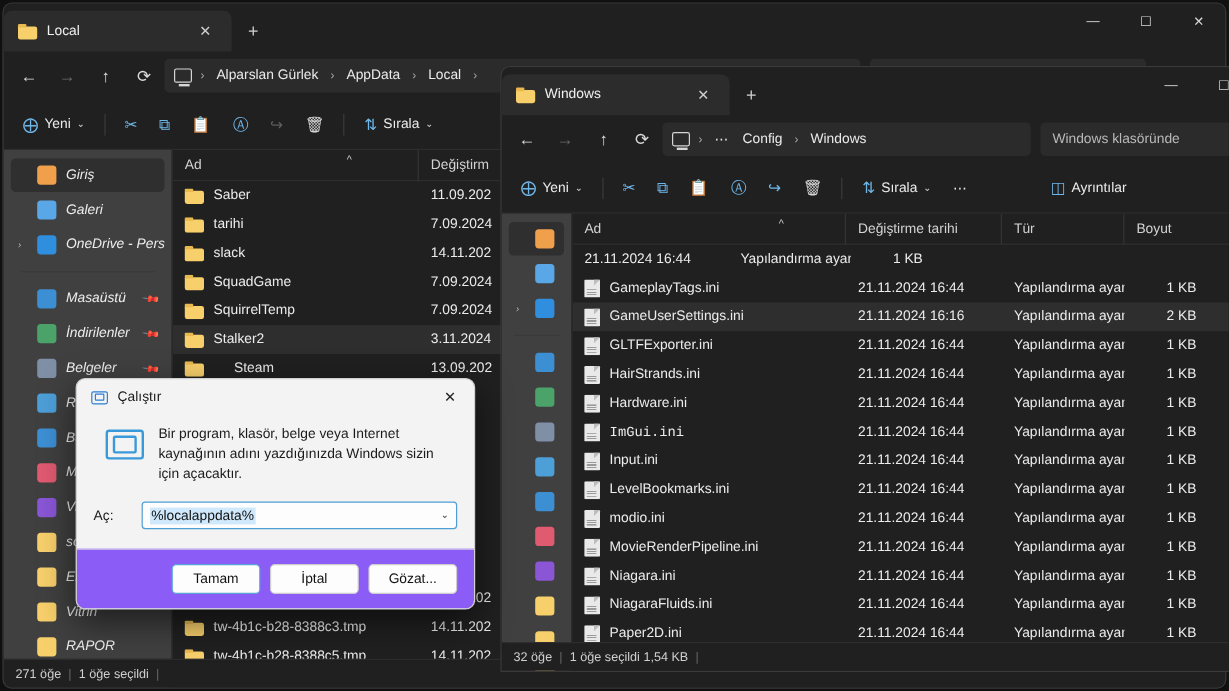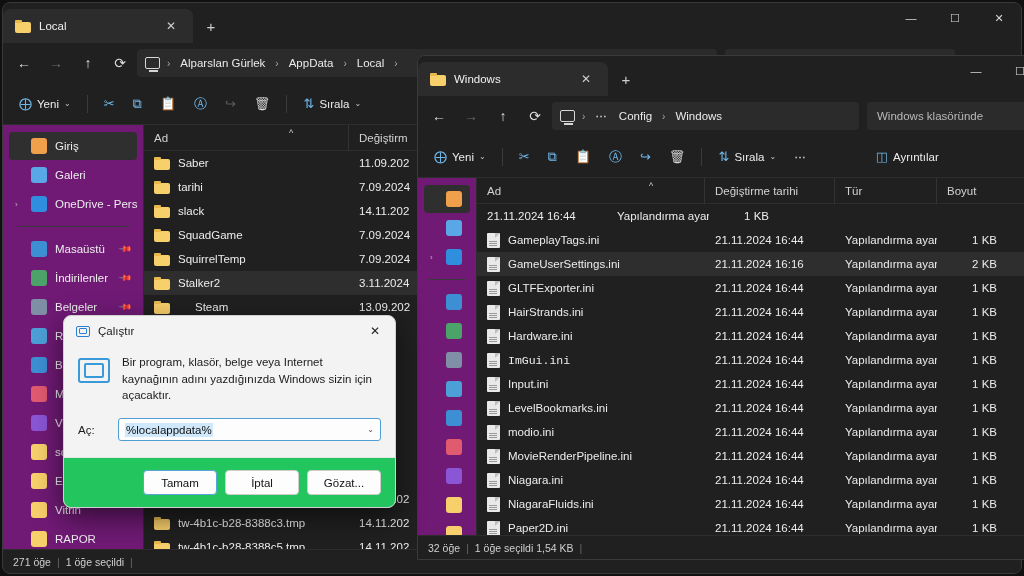--- a/index.html
+++ b/index.html
@@ -78,21 +78,21 @@
     height: 30px; display: flex; align-items: center; gap: 5px; padding: 0 8px;
     border-radius: 4px; font-size: 11.5px; color: #ececec; white-space: nowrap;
   }
   .tsep { width: 1px; height: 18px; background: #3b3b3b; margin: 0 6px; }
   .ticon { color: #6fb6e8; font-size: 13px; display: flex; align-items: center; }
   .ticon.plain { color: #d9d9d9; }
   .ticon.dim { color: #5d5d5d; }
   .chev { font-size: 8px; color: #c8c8c8; }
 
   .body { display: flex; position: absolute; left: 0; right: 0; top: 0; bottom: 0; }
-  .sidebar { width: 140px; flex: 0 0 auto; padding-top: 6px; overflow: hidden; background: #701a75; }
+  .sidebar { width: 140px; flex: 0 0 auto; padding-top: 6px; overflow: hidden; background: #404040; font-style: italic; }
   .sitem {
     height: 28px; display: flex; align-items: center; gap: 8px; margin: 1px 6px;
     padding: 0 6px 0 22px; border-radius: 4px; font-size: 11.5px; color: #ededed;
     position: relative; white-space: nowrap;
   }
   .sitem.sel { background: #2f2f2f; }
   .sitem .expander { position: absolute; left: 6px; font-size: 8px; color: #bdbdbd; }
   .sico { width: 16px; height: 16px; flex: 0 0 auto; border-radius: 3px; }
   .pin { margin-left: auto; font-size: 9px; color: #9a9a9a; transform: rotate(45deg); }
   .sdiv { height: 1px; background: #3a3a3a; margin: 8px 14px; }
@@ -142,35 +142,35 @@
   #run-dialog .dlg-title {
     height: 30px; display: flex; align-items: center; gap: 8px; padding-left: 12px;
     font-size: 11.5px; color: #1b1b1b;
   }
   .run-ico-sm { width: 14px; height: 11px; border: 1.6px solid #2b7fd4; border-radius: 2px; position: relative; flex:0 0 auto; }
   .run-ico-sm::after { content:""; position:absolute; left:2px; top:1.5px; right:2px; bottom:1.5px; border:1.3px solid #2b7fd4; border-radius:1px; }
   .dlg-close {
     margin-left: auto; width: 40px; height: 30px; display: flex; align-items: center;
     justify-content: center; font-size: 12px; color: #222;
   }
-  .dlg-body { padding: 8px 14px 0 14px; display: flex; gap: 12px; }
+  .dlg-body { padding: 8px 14px 0 24px; display: flex; gap: 12px; }
   .run-ico-lg { width: 32px; height: 25px; border: 2.3px solid #3a9ad9; border-radius: 3px; position: relative; flex: 0 0 auto; margin-top: 4px; }
   .run-ico-lg::after { content:""; position:absolute; left:4px; top:3px; right:4px; bottom:3px; border:2px solid #3a9ad9; border-radius:2px; }
   .dlg-desc { font-size: 11.5px; line-height: 1.45; color: #1b1b1b; }
   .dlg-row { display: flex; align-items: center; gap: 10px; padding: 14px 14px 0 14px; }
   .dlg-label { font-size: 11.5px; width: 30px; }
   .combo {
     flex: 1 1 auto; height: 23px; background: #fdfdfd; border: 1px solid #4e9fd4;
     border-radius: 3px; display: flex; align-items: center; padding: 0 6px;
     font-size: 11.5px; position: relative;
   }
   .combo .val { background: #cfe8fb; padding: 1px 1px; color: #111; }
   .combo .arrow { margin-left: auto; font-size: 8px; color: #4b4b4b; }
   .dlg-footer {
-    margin-top: 16px; padding: 12px 14px; background: #22c55e;
+    margin-top: 16px; padding: 12px 14px; background: #8b5cf6;
     display: flex; justify-content: flex-end; gap: 8px; border-top: 1px solid #e6e6e6;
   }
   .dbtn {
     min-width: 74px; height: 25px; border: 1px solid #cdcdcd; border-radius: 4px;
     background: #fdfdfd; font-size: 11.5px; display: flex; align-items: center;
     justify-content: center; color: #111;
   }
   .dbtn.primary { border: 1.4px solid #5aa5d8; }
 
   .behind-text {

